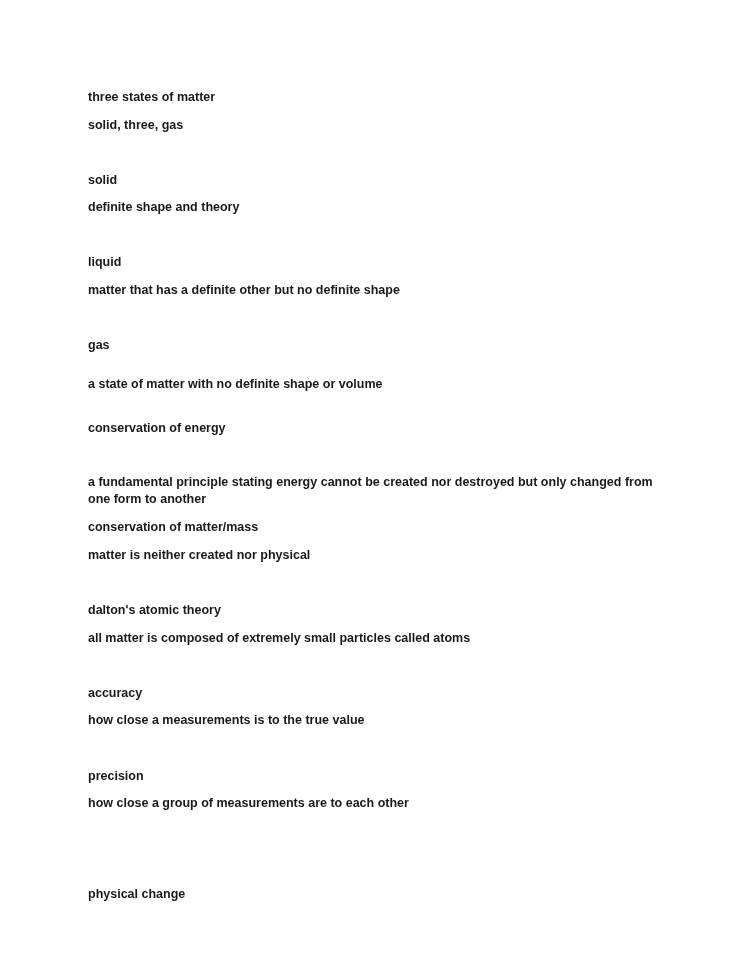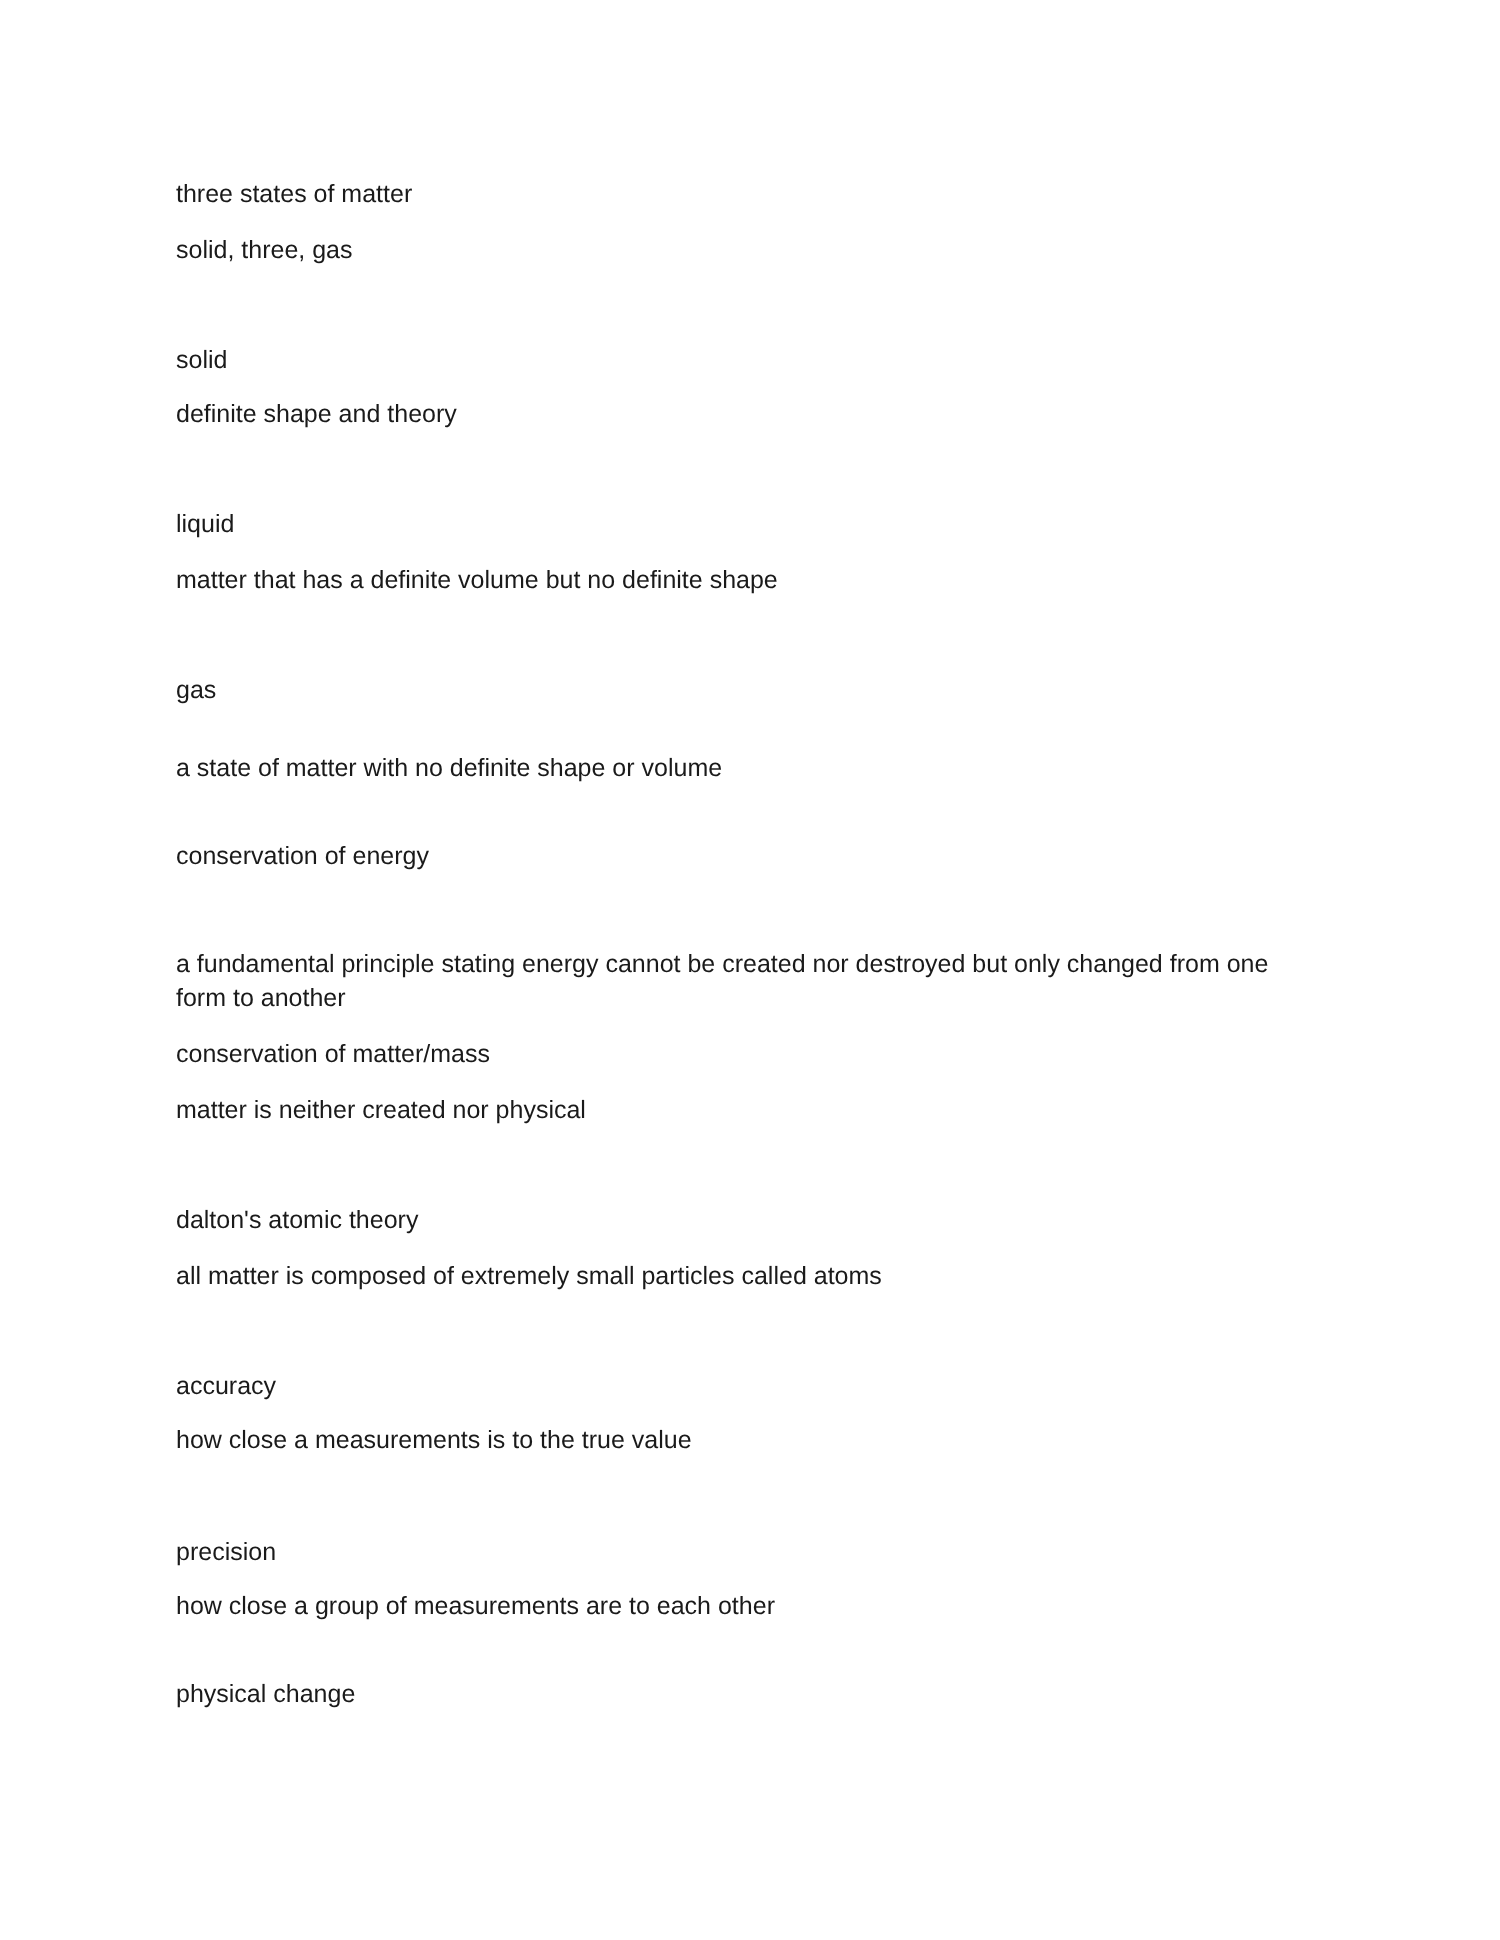--- a/index.html
+++ b/index.html
@@ -1,44 +1,44 @@
 <!DOCTYPE html>
 <html><head>
   <meta charset="utf-8">
   <style>
     html, body { margin: 0; padding: 0; background: #ffffff; }
     body { width: 750px; height: 970px; position: relative; overflow: hidden;
       font-family: "Liberation Sans", sans-serif; color: #1a1a1a; font-size: 12.5px; }
-    .line { position: absolute; left: 88px; width: 570px; line-height: 17px; margin: 0; }
+    .line { position: absolute; left: 88px; width: 570px; line-height: 17px; margin: 0; font-weight: bold; }
   </style>
 </head>
 <body>
 
 <div>
   <p class="line" style="top:89px">three states of matter</p>
   <p class="line" style="top:117px">solid, three, gas</p>
 
   <p class="line" style="top:172px">solid</p>
   <p class="line" style="top:199px">definite shape and theory</p>
 
   <p class="line" style="top:254px">liquid</p>
-  <p class="line" style="top:282px">matter that has a definite volume but no definite shape</p>
+  <p class="line" style="top:282px">matter that has a definite other but no definite shape</p>
 
   <p class="line" style="top:337px">gas</p>
   <p class="line" style="top:376px">a state of matter with no definite shape or volume</p>
 
   <p class="line" style="top:420px">conservation of energy</p>
   <p class="line" style="top:474px">a fundamental principle stating energy cannot be created nor destroyed but only changed from one form to another</p>
 
   <p class="line" style="top:519px">conservation of matter/mass</p>
   <p class="line" style="top:547px">matter is neither created nor physical</p>
 
   <p class="line" style="top:602px">dalton's atomic theory</p>
   <p class="line" style="top:630px">all matter is composed of extremely small particles called atoms</p>
 
   <p class="line" style="top:685px">accuracy</p>
   <p class="line" style="top:712px">how close a measurements is to the true value</p>
 
   <p class="line" style="top:768px">precision</p>
   <p class="line" style="top:795px">how close a group of measurements are to each other</p>
 
-  <p class="line" style="top:839px">physical change</p>
+  <p class="line" style="top:886px">physical change</p>
 </div>
 
 </body></html>

